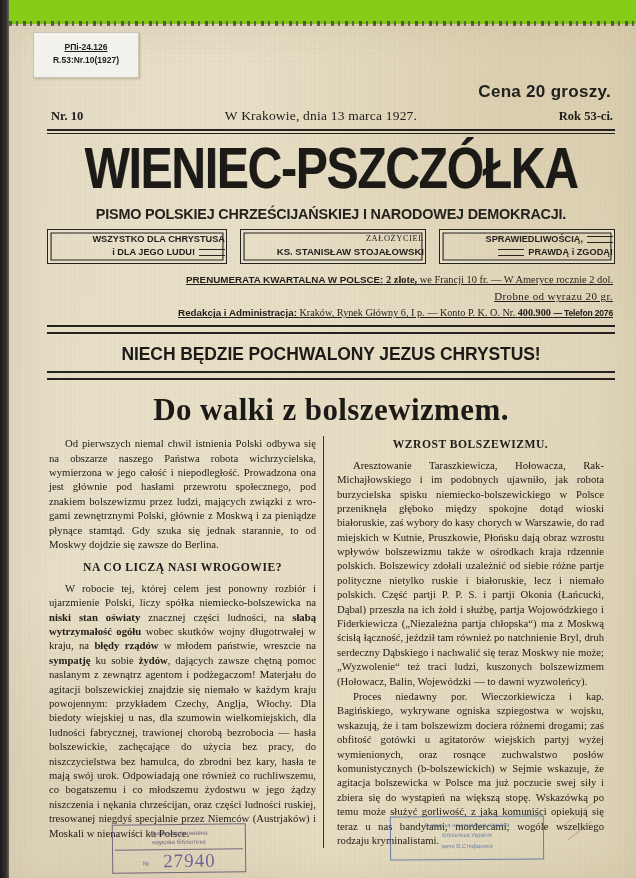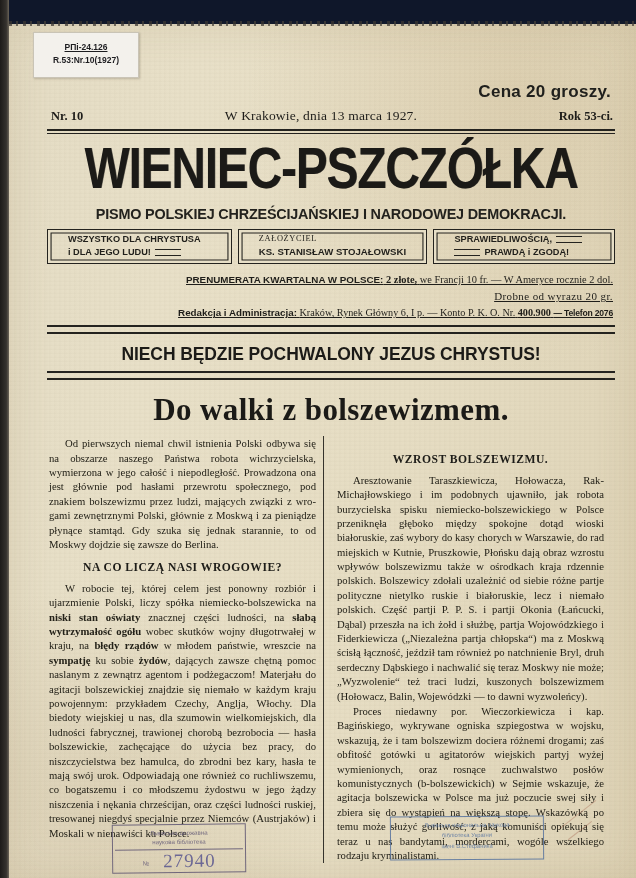--- a/index.html
+++ b/index.html
@@ -11,21 +11,21 @@
     width: 636px;
     height: 878px;
     overflow: hidden;
     font-family: "Liberation Serif", serif;
   }
 
   #scan {
     position: relative;
     width: 636px;
     height: 878px;
-    background: #0f172a;
+    background: #84cc16;
     overflow: hidden;
   }
 
   
   .gutter {
     position: absolute;
     left: 0; top: 0;
     width: 9px; height: 878px;
     background: linear-gradient(90deg,#1d1b19 0%, #35322e 70%, #6b6458 100%);
   }
@@ -156,22 +156,22 @@
 
   
   .mottos {
     display: flex;
     justify-content: space-between;
     gap: 6px;
     margin: 7px 4px 0 4px;
   }
   .motto {
     border: 1.6px solid #24231f;
-    padding: 3px 20px 4px;
-    text-align: left;
+    padding: 3px 1px 4px;
+    text-align: right;
     font-family: "Liberation Sans", sans-serif;
     font-weight: bold;
     color: #201f1b;
     line-height: 1.42;
     box-shadow: inset 0 0 0 2.5px #e7dfc7, inset 0 0 0 3.6px #24231f;
   }
   .motto.m1 { width: 176px; font-size: 9.2px; }
   .motto.m2 { width: 182px; }
   .motto.m3 { width: 172px; font-size: 9.2px; }
   .motto.m2 .small {
@@ -398,21 +398,21 @@
             <span>Od pierwszych niemal chwil istnienia Polski odbywa się na obszarze naszego Państwa robota wichrzycielska, wymierzona w jego całość i nie­podległość.</span>
             <span>Prowadzona ona jest głównie pod hasłami przewrotu społecznego, pod znakiem bol­szewizmu przez ludzi, mających związki z wro­gami zewnętrznymi Polski, głównie z Moskwą i za pieniądze płynące stamtąd. Gdy szuka się jednak starannie, to od Moskwy dojdzie się zaw­sze do Berlina.</span>
           </p>
 
           <div class="subhead">NA CO LICZĄ NASI WROGOWIE?</div>
 
           <p><span>W robocie tej, której celem jest ponowny rozbiór i ujarzmienie Polski, liczy spółka niemie­cko-bolszewicka na </span><b>niski stan oświaty</b><span> znacznej części ludności, na </span><b>słabą wytrzymałość ogółu</b><span> wobec skutków wojny długotrwałej w kraju, na </span><b>błędy rządów</b><span> w młodem państwie, wreszcie na </span><b>sympatję</b><span> ku sobie </span><b>żydów</b><span>, dających zawsze chęt­ną pomoc naslanym z zewnątrz agentom i pod­żegaczom! Materjału do agitacji bolszewickiej znajdzie się niemało w każdym kraju powojen­nym: przykładem Czechy, Anglja, Włochy. Dla biedoty wiejskiej u nas, dla szumowin wielko­miejskich, dla ludności fabrycznej, trawionej chorobą bezrobocia — hasła bolszewickie, zachę­cające do użycia bez pracy, do niszczycielstwa bez hamulca, do zbrodni bez kary, hasła te mają swój urok. Odpowiadają one również co ruchliw­szemu, co bogatszemu i co młodszemu żydostwu w jego żądzy niszczenia i nękania chrześcijan, oraz części ludności ruskiej, tresowanej niegdyś specjalnie przez Niemców (Austrjaków) i Moskali w nienawiści ku Polsce.</span></p>
         </div>
 
         <div class="col right">
-          <div class="subhead" style="margin-top:16px">WZROST BOLSZEWIZMU.</div>
+          <div class="subhead" style="margin-top:1px">WZROST BOLSZEWIZMU.</div>
           <p><span>Aresztowanie Taraszkiewicza, Hołowacza, Rak-Michajłowskiego i im podobnych ujawniło, jak robota burzycielska spisku niemiecko-bolsze­wickiego w Polsce przeniknęła głęboko między spokojne dotąd wioski białoruskie, zaś wybory do kasy chorych w Warszawie, do rad miejskich w Kutnie, Pruszkowie, Płońsku dają obraz wzro­stu wpływów bolszewizmu także w ośrodkach kraja rdzennie polskich. Bolszewicy zdołali uza­leżnić od siebie różne partje polityczne nietylko ruskie i białoruskie, lecz i niemało polskich. Część partji P. P. S. i partji Okonia (Łańcucki, Dąbal) przeszła na ich żołd i służbę, partja Wo­jowódzkiego i Fiderkiewicza („Niezależna partja chłopska“) ma z Moskwą ścisłą łączność, jeździł tam również po natchnienie Bryl, druh serdeczny Dąbskiego i nachwalić się teraz Moskwy nie może; „Wyzwolenie“ też traci ludzi, kuszonych bolszewizmem (Hołowacz, Balin, Wojewódzki — to dawni wyzwoleńcy).</span></p>
           <p><span>Proces niedawny por. Wieczorkiewicza i kap. Bagińskiego, wykrywane ogniska szpiegostwa w wojsku, wskazują, że i tam bolszewizm dociera różnemi drogami; zaś obfitość gotówki u agita­torów wiejskich partyj wyżej wymienionych, oraz rosnące zuchwalstwo posłów komunistycznych (b-bolszewickich) w Sejmie wskazuje, że agitacja bolszewicka w Polsce ma już poczucie swej siły i zbiera się do wystąpień na większą stopę. Wska­zówką po temu może służyć gorliwość, z jaką komuniści opiekują się teraz u nas bandytami, mordercami, wogóle wszelkiego rodzaju krymi­nalistami.</span></p>
         </div>
 
       </div>
     </div>
 
     <div class="stamp-violet">
       <div>Львівська державна</div>
       <div>наукова бібліотека</div>

